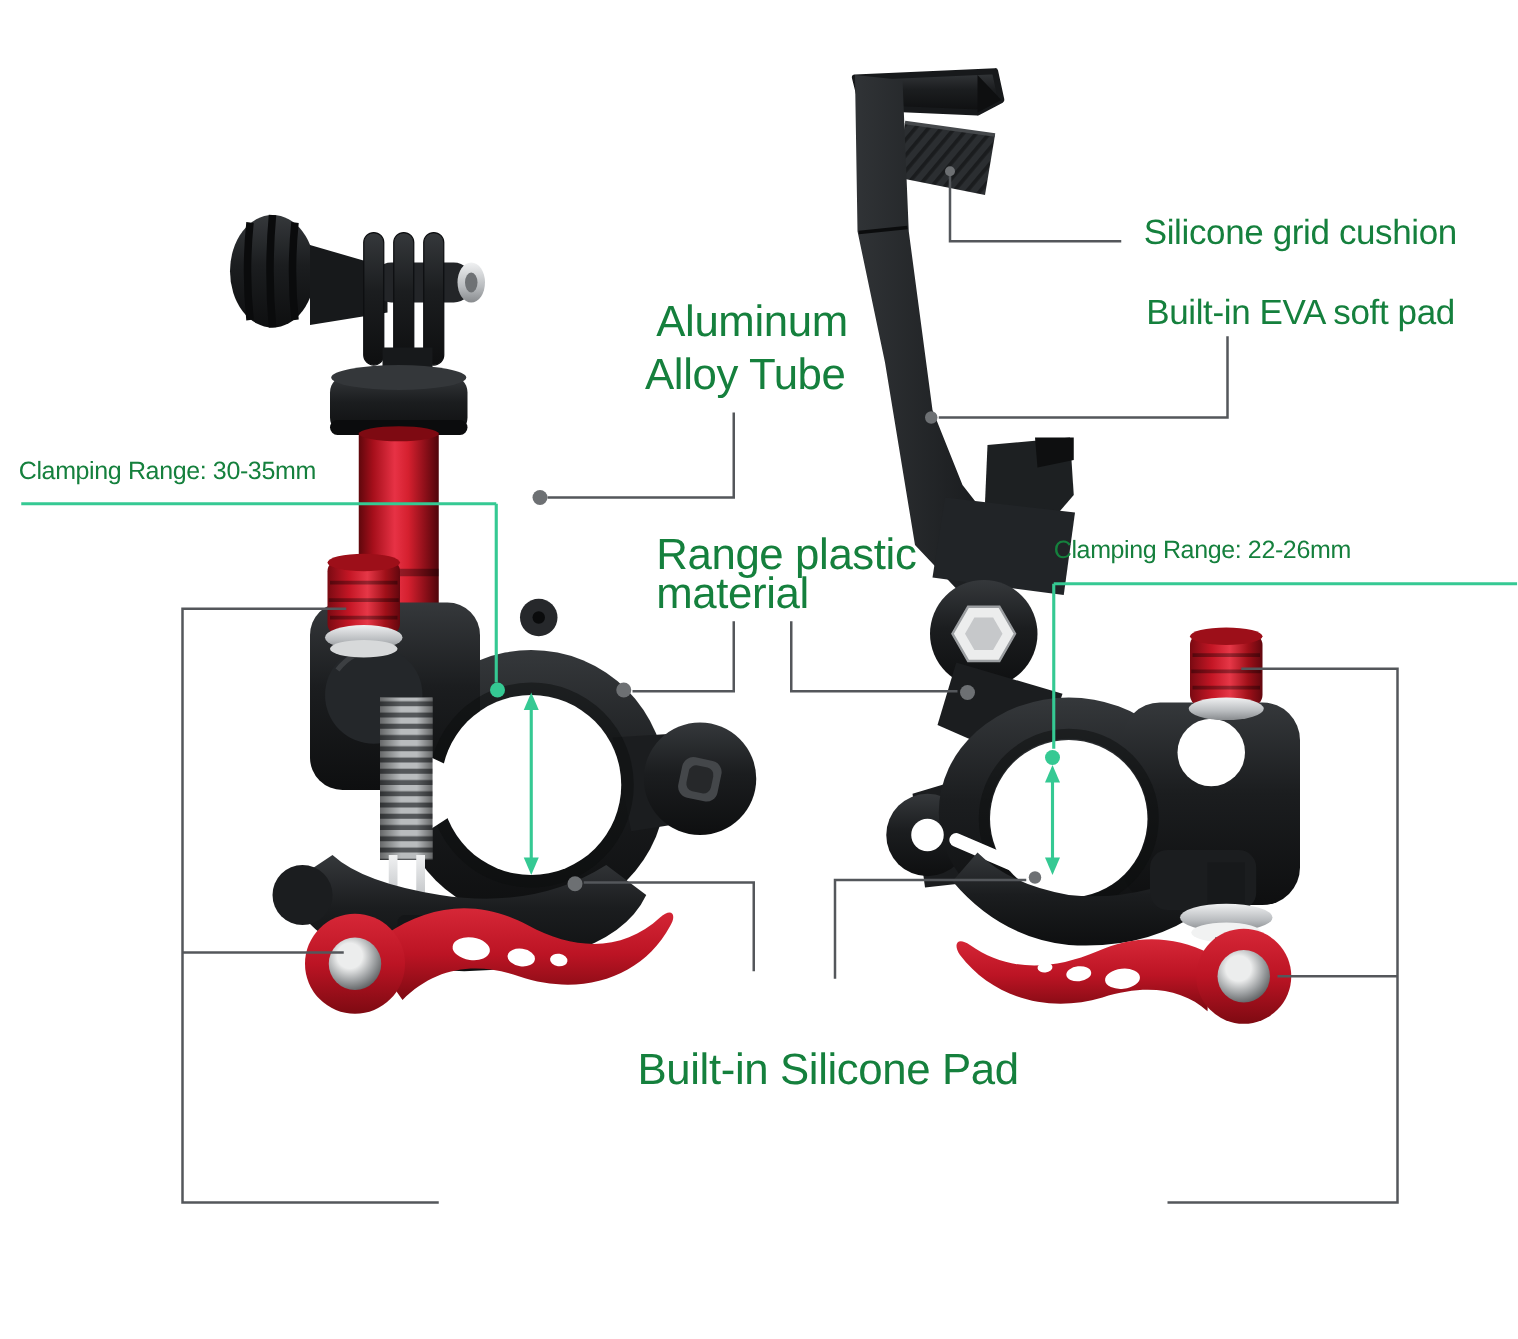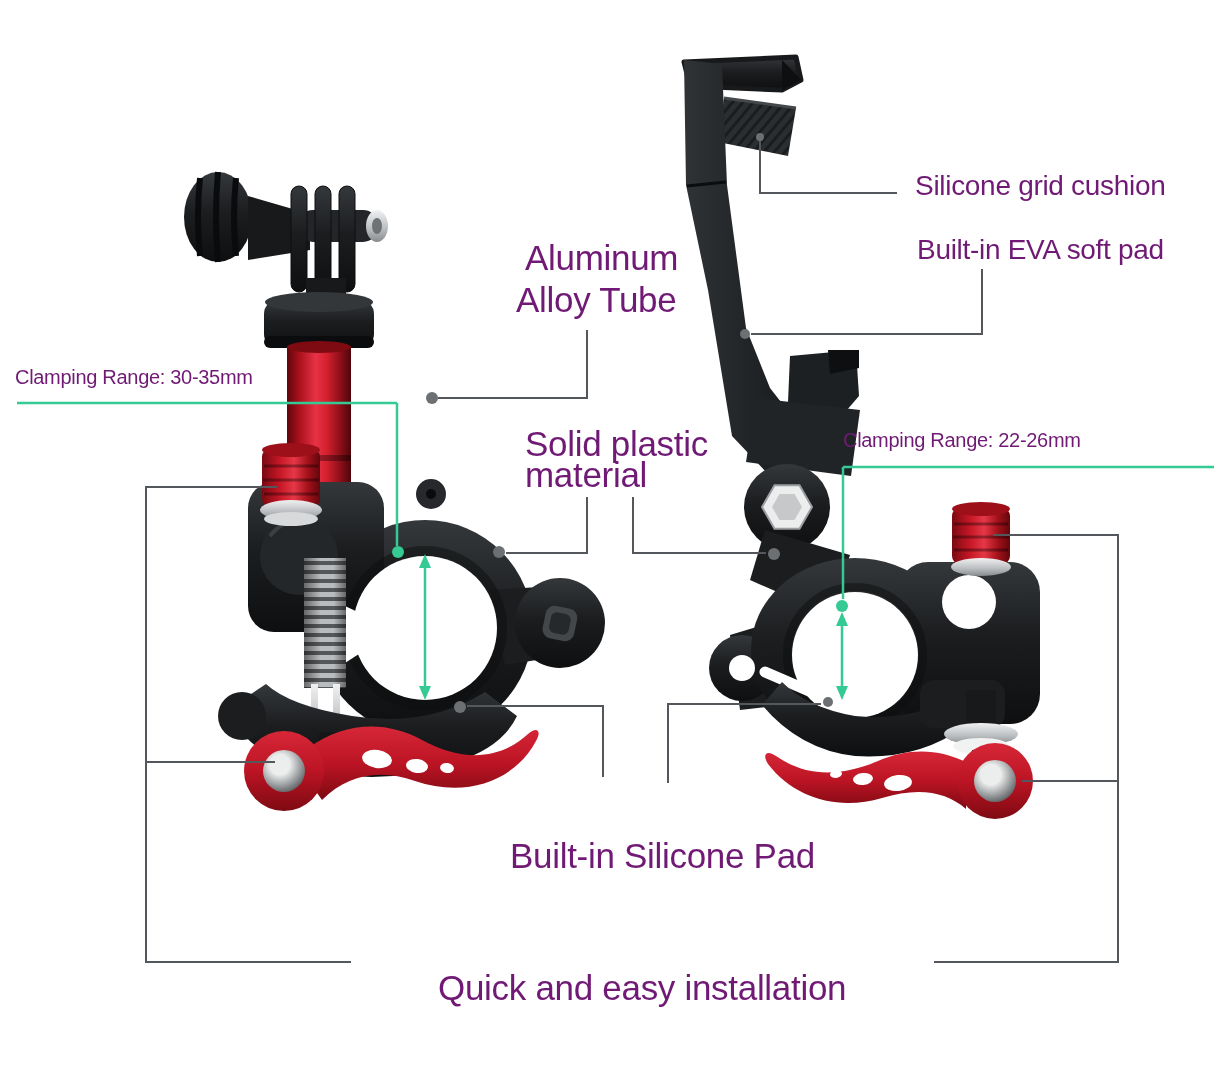--- a/index.html
+++ b/index.html
@@ -1,21 +1,21 @@
 <!DOCTYPE html>
 <html><head>
 <meta charset="utf-8">
 <style>
   html,body{margin:0;padding:0;background:#ffffff;}
   #stage{
     position:relative;width:1214px;height:1071px;background:#ffffff;
     font-family:"Liberation Sans", sans-serif;overflow:hidden;
   }
   .label{
-    position:absolute;color:#701a75;white-space:nowrap;
+    position:absolute;color:#15803d;white-space:nowrap;
     letter-spacing:-0.3px;font-weight:400;
   }
   .fs30{font-size:20px;}
   .fs29{font-size:35px;}
   .fs28{font-size:28px;}
   svg{position:absolute;display:block;}
   #annotation-overlay{left:0;top:0;pointer-events:none;}
 </style>
 </head>
 <body>
@@ -289,26 +289,25 @@
       <polygon points="842,612 836,626 848,626" fill="#35c993" stroke="none"></polygon>
       <polygon points="842,700 836,686 848,686" fill="#35c993" stroke="none"></polygon>
     </g>
   </svg>
 
   <div class="label fs30" style="left:15px;top:366px;">Clamping Range: 30-35mm</div>
 
   <div class="label fs29" style="left:525px;top:238px;">Aluminum</div>
   <div class="label fs29" style="left:516px;top:280px;">Alloy Tube</div>
 
-  <div class="label fs29" style="left:525px;top:424px;">Solid plastic</div>
+  <div class="label fs29" style="left:525px;top:424px;">Range plastic</div>
   <div class="label fs29" style="left:525px;top:455px;">material</div>
 
   <div class="label fs28" style="left:915px;top:170px;">Silicone grid cushion</div>
 
   <div class="label fs28" style="left:917px;top:234px;text-align:right;">Built-in EVA soft pad</div>
 
   <div class="label fs30" style="left:843px;top:429px;">Clamping Range: 22-26mm</div>
 
   <div class="label fs29" style="left:510px;top:796px;margin-top:40px;">Built-in Silicone Pad</div>
 
-  <div class="label fs29" style="left:438px;top:968px;">Quick and easy installation</div>
 
 </div>
 
 </body></html>

